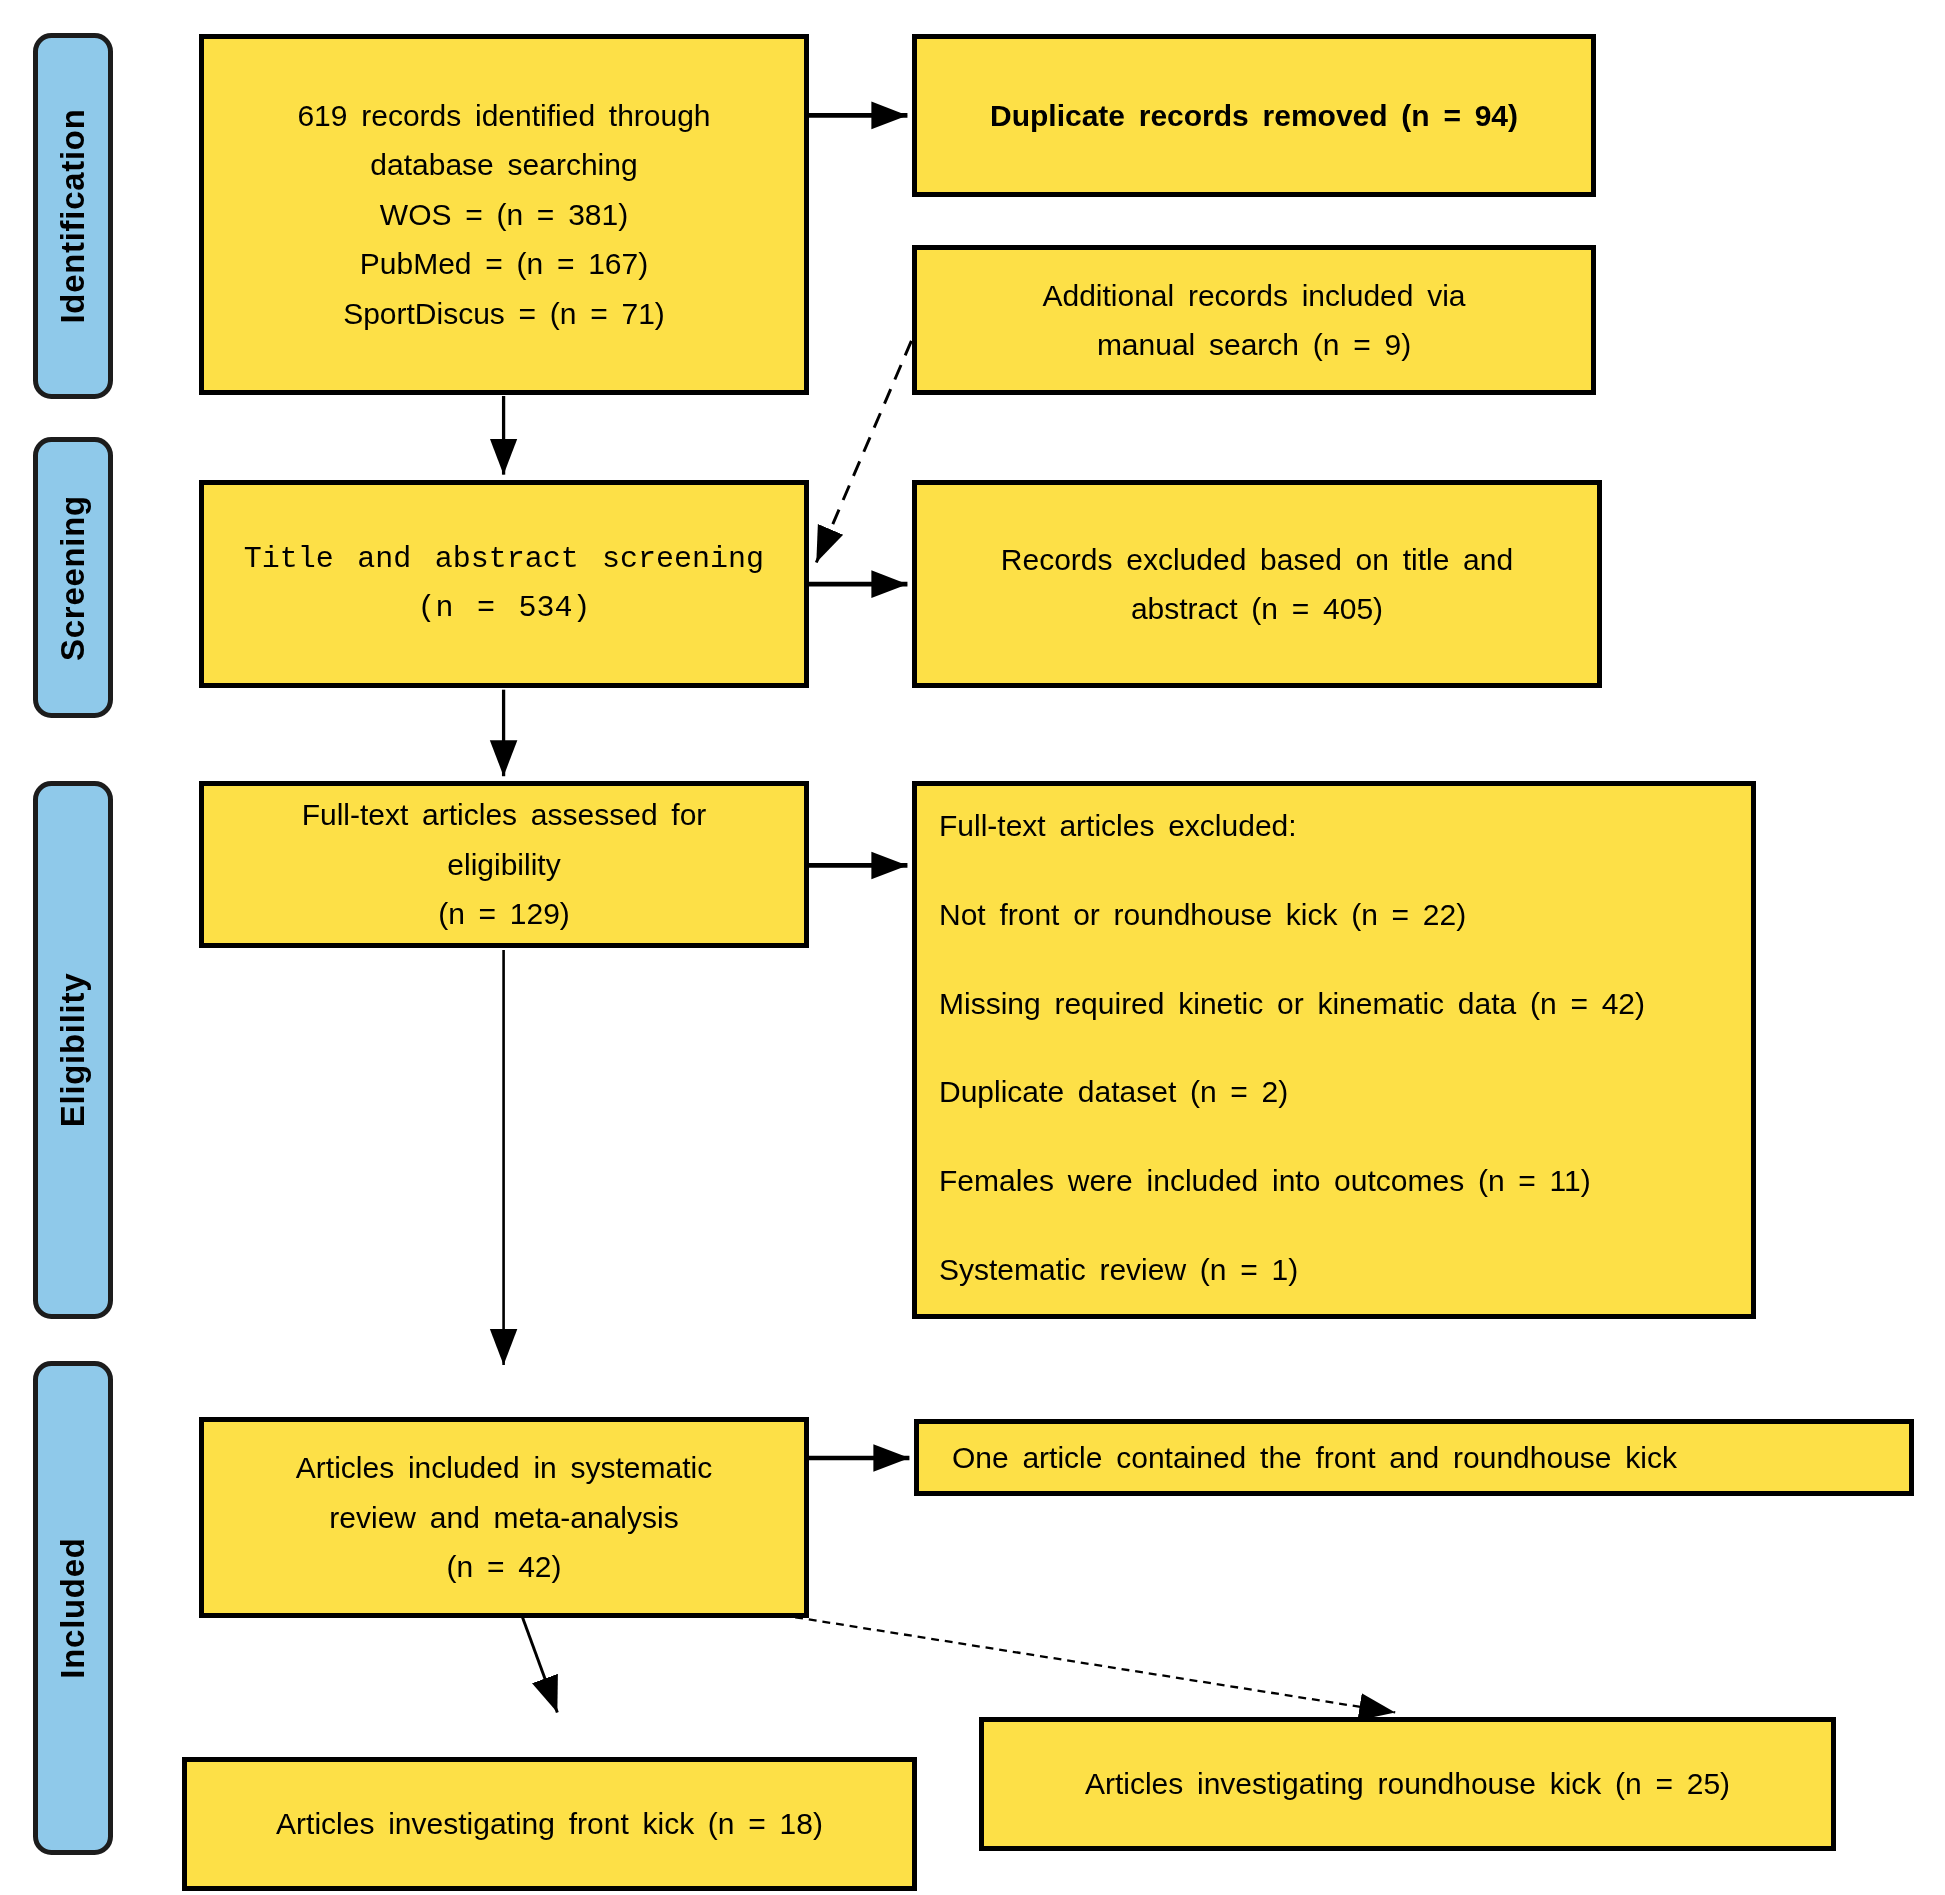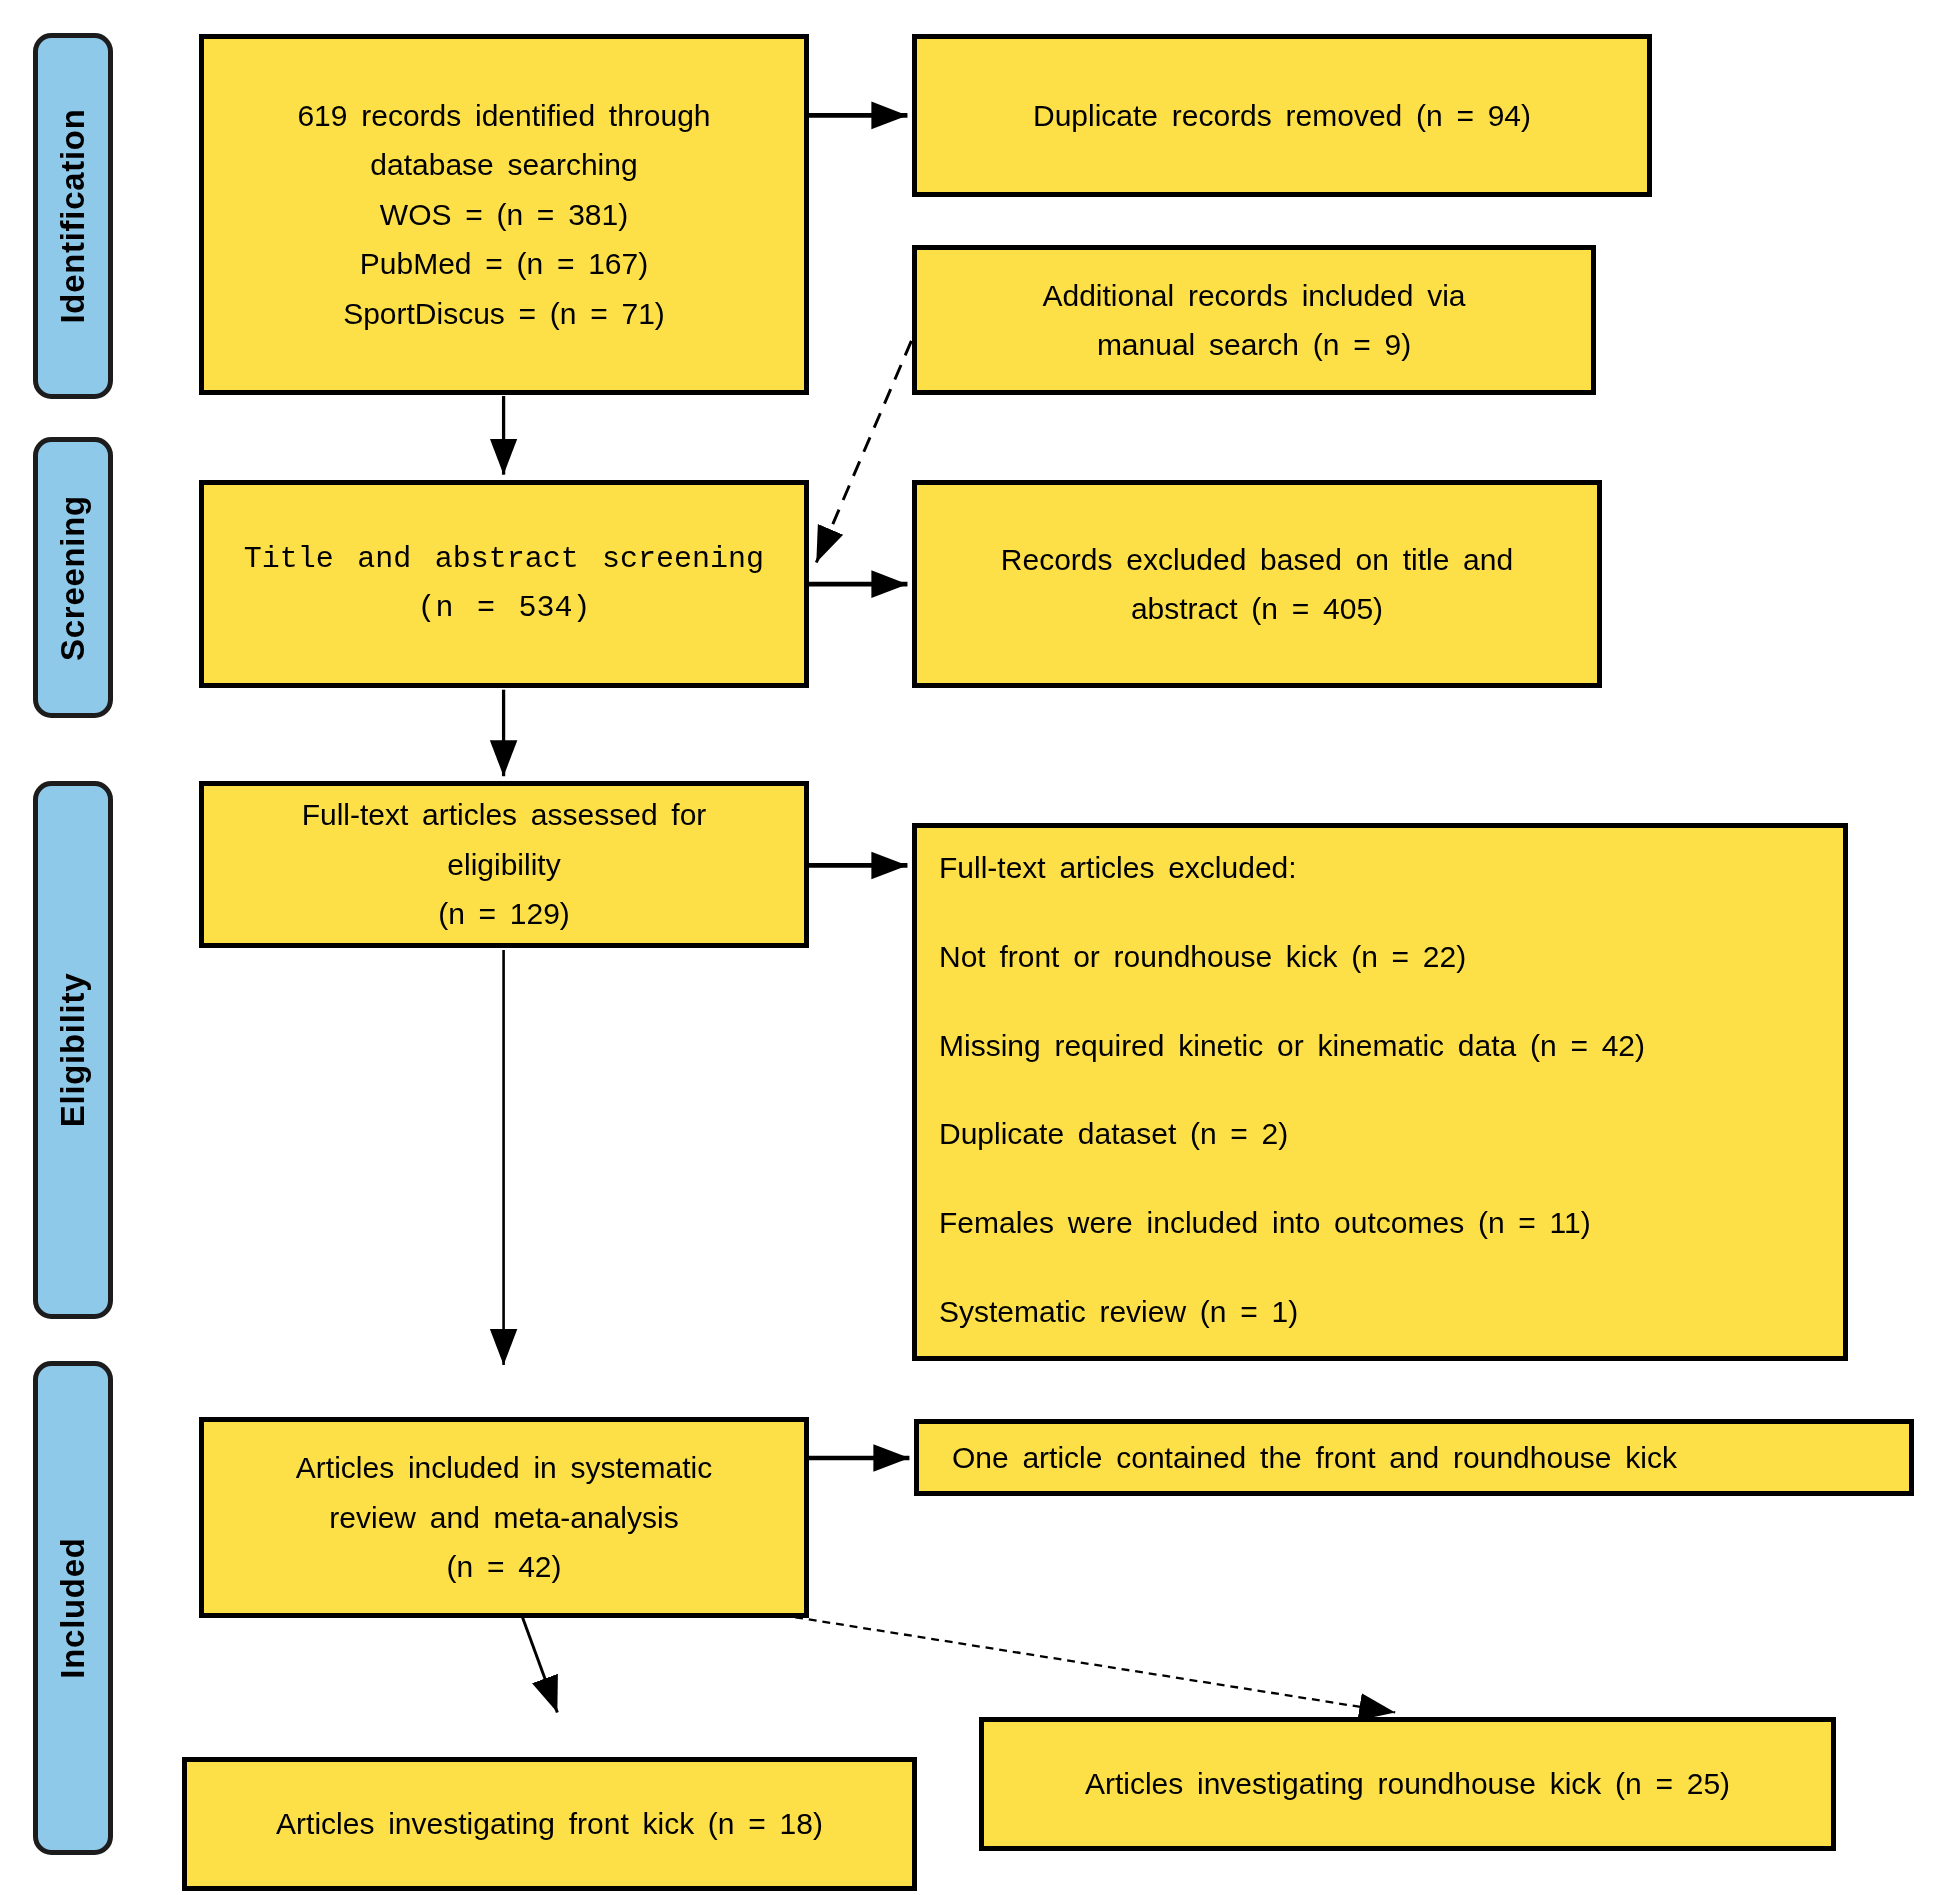--- a/index.html
+++ b/index.html
@@ -51,27 +51,27 @@
     display: flex;
     flex-direction: column;
     align-items: center;
     justify-content: center;
     text-align: center;
     font-size: 30px;
     line-height: 1.65;
     word-spacing: 0.18em;
   }
   #box-records-identified   { left: 199px;  top: 34px;   width: 610px;  height: 361px; }
-  #box-duplicates-removed   { left: 912px; top: 34px;   width: 740px; height: 163px; }
+  #box-duplicates-removed   { left: 912px; top: 34px;   width: 684px; height: 163px; font-weight: bold; }
   #box-additional-records   { left: 912px; top: 245px;  width: 684px; height: 150px; }
   #box-title-abstract       { left: 199px;  top: 480px;  width: 610px;  height: 208px; font-family: Liberation Mono, monospace; }
   #box-records-excluded     { left: 912px; top: 480px;  width: 690px; height: 208px; }
   #box-fulltext-assessed    { left: 199px;  top: 781px; width: 610px;  height: 167px; }
   #box-fulltext-excluded    {
-    left: 912px; top: 823px; width: 936px; height: 538px;
+    left: 912px; top: 781px; width: 844px; height: 538px;
     align-items: flex-start; text-align: left;
     justify-content: space-between;
     padding: 22px 23.6px 26px 22px;
     line-height: 1.2;
     gap: 32px;
   }
   #box-included-review      { left: 199px;  top: 1417px; width: 610px;  height: 201px; }
   #box-one-article          {
     left: 914px; top: 1419px; width: 1000px; height: 77px;
     align-items: flex-start; text-align: left;

